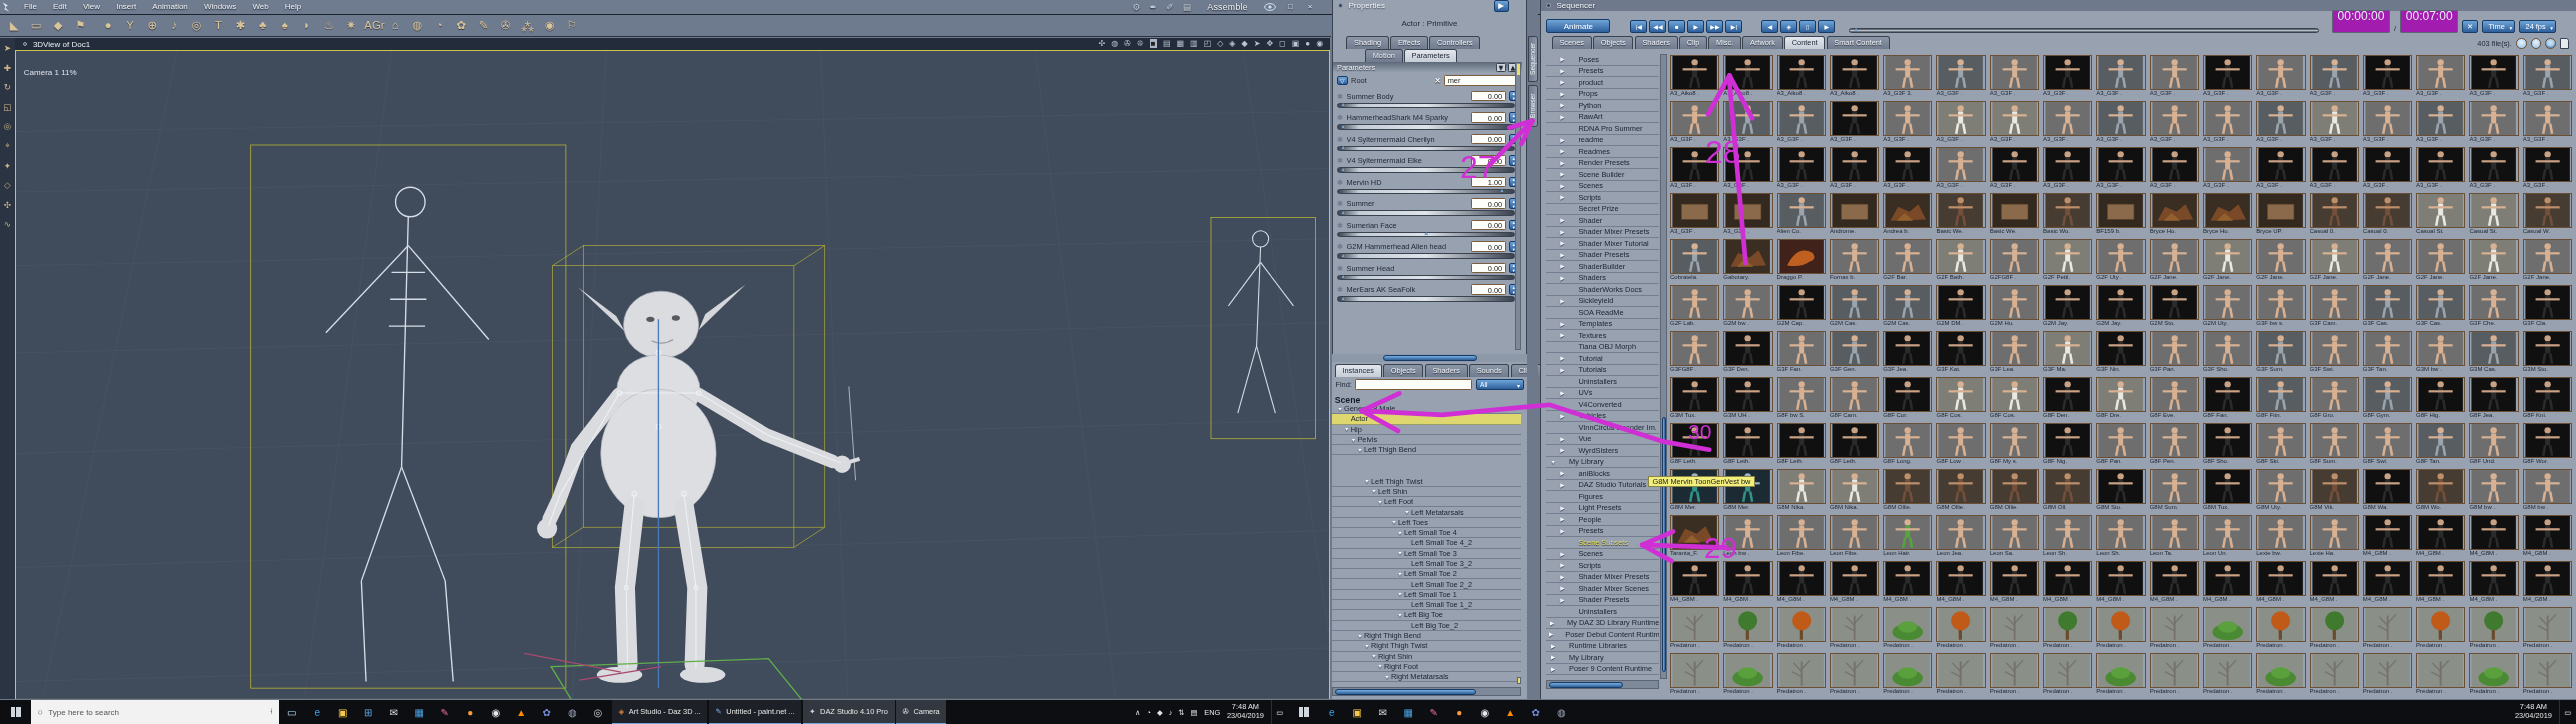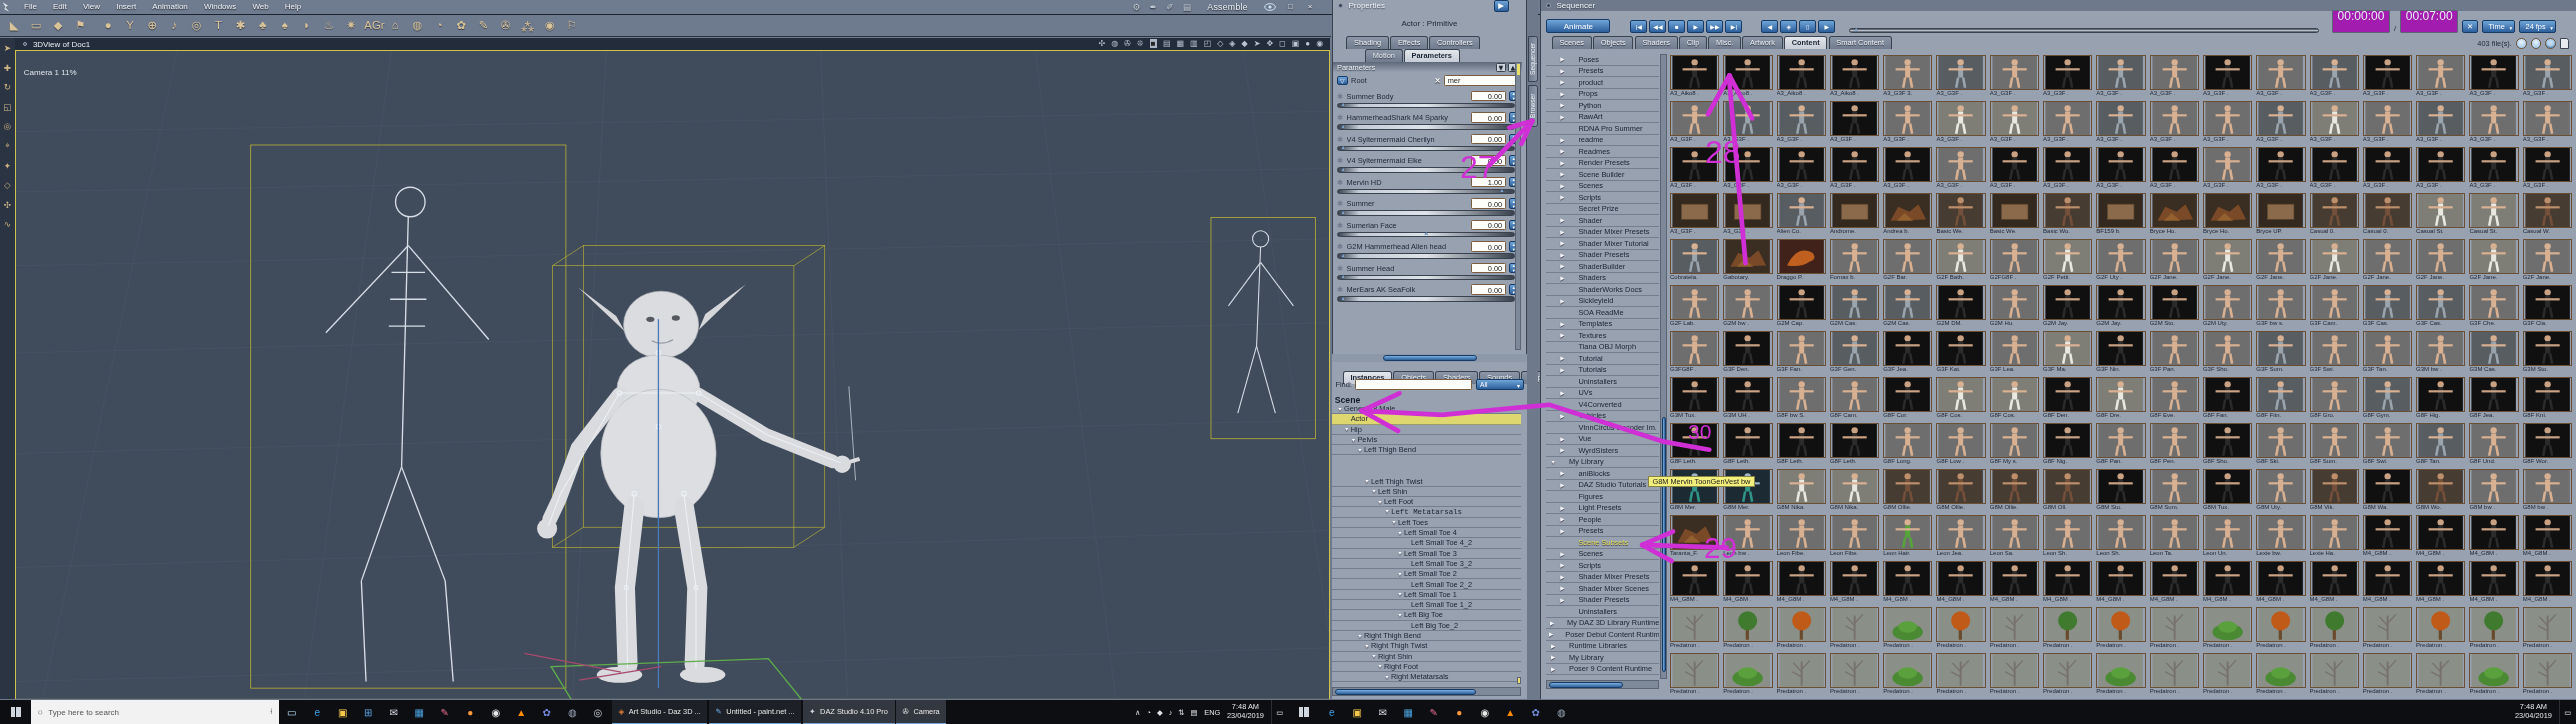--- a/index.html
+++ b/index.html
@@ -39,21 +39,21 @@
   #vp-body { left:0; top:12px; width:1315px; height:649px; border:0.7px solid #cfc44a; }
   #camera-label { left:8px; top:17.4px; color:#dfe5ec; font-size:8px; }
 
   
   .panel-title { color:#f2f5fa; font-size:8px; display:flex; gap:5.4px; align-items:center;
     text-shadow:0 0.7px 1.3px rgba(10,15,25,.6); }
   .tab { background:linear-gradient(#8c97a8,#76markdown); }
   .tab, .tab2 { background:linear-gradient(#8b96a7,#707c8e); border:0.7px solid #39424f;
     border-bottom:none; border-radius:2.7px 2.7px 0 0; color:#f0f3f8; font-size:7.4px;
     padding:1.3px 6.7px; text-shadow:0 0.7px 0.7px rgba(10,15,25,.7); }
-  .tab.active { background:linear-gradient(#e3e7ec,#c6cdd7); color:#1c2433; text-shadow:none;font-weight:bold; }
+  .tab.active { background:linear-gradient(#e3e7ec,#c6cdd7); color:#1c2433; text-shadow:none; }
   .inputbox { background:#fdfdfa; border:0.7px solid #7a5c3e; border-radius:1.3px;
     font-size:7.4px; color:#222; padding:0.7px 2.7px; }
   .bluebtn { background:linear-gradient(#6fa5d8,#2d5f9b); border:0.7px solid #163b66;
     border-radius:2px; color:#fff; text-align:center; }
 
   
   #props-col { left:1332px; top:0; width:195px; height:699px; background:#97a1b0;
     border-left:0.7px solid #39424f; border-right:0.7px solid #39424f; }
   #props-context { left:0; top:16px; width:100%; height:14.8px; display:flex; align-items:center;
     justify-content:center; color:#1e2635; font-size:8px; }
@@ -530,21 +530,21 @@
     <div id="props-scroll" class="abs">
         <div class="thumb"></div>
       </div>
   </div>
 
   <div id="panel-splitter" class="abs">
       <div class="pill"></div>
     </div>
 
   <div id="scene-panel" class="abs">
-    <div class="tabrow" style="left:2.7px; top:9px;margin-left:8px;" id="scene-tabs">
+    <div class="tabrow" style="left:2.7px; top:2px;" id="scene-tabs">
         <span class="tab active">Instances</span>
         <span class="tab">Objects</span>
         <span class="tab">Shaders</span>
         <span class="tab">Sounds</span>
         <span class="tab">Clips</span>
       </div>
     <div id="scene-find-row" class="abs">
       <span id="find-label">Find:</span>
       <input id="scene-find" class="inputbox" style="">
       <span id="scene-filter" class="bluebtn">
@@ -579,21 +579,21 @@
           <span>Left Thigh Twist</span>
         </div>
         <div class="tree-row" style="padding-left: 38px;">
           <span class="tree-arrow">▼</span>
           <span>Left Shin</span>
         </div>
         <div class="tree-row" style="padding-left: 44px;">
           <span class="tree-arrow">▼</span>
           <span>Left Foot</span>
         </div>
-        <div class="tree-row" style="padding-left: 51px; font-family: Liberation Mono, monospace;">
+        <div class="tree-row" style="padding-left: 71px;">
           <span class="tree-arrow">▼</span>
           <span>Left Metatarsals</span>
         </div>
         <div class="tree-row" style="padding-left: 58px;">
           <span class="tree-arrow">▼</span>
           <span>Left Toes</span>
         </div>
         <div class="tree-row" style="padding-left: 64px;">
           <span class="tree-arrow">▼</span>
           <span>Left Small Toe 4</span>

